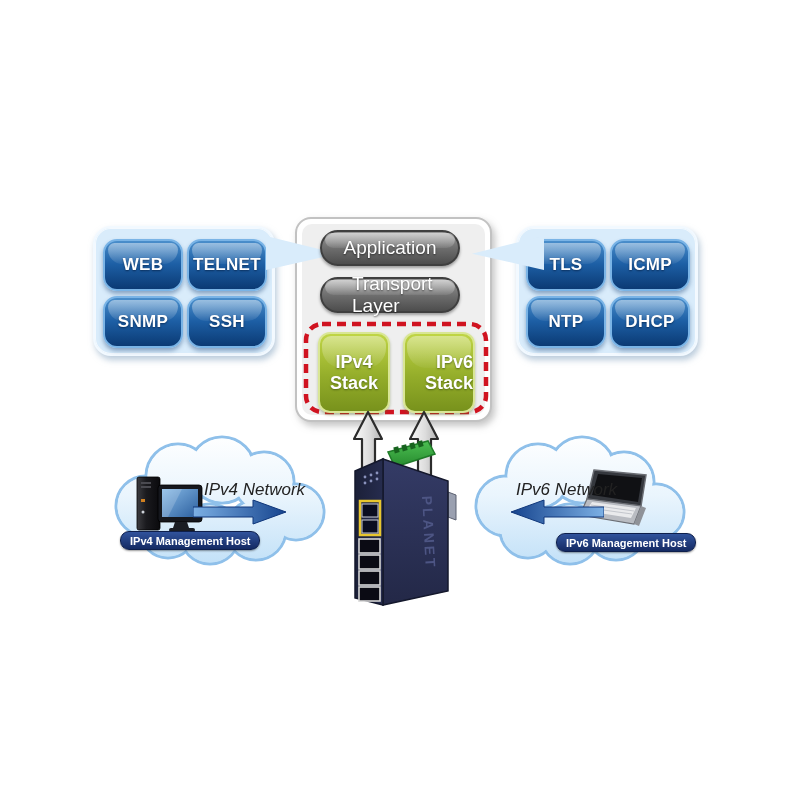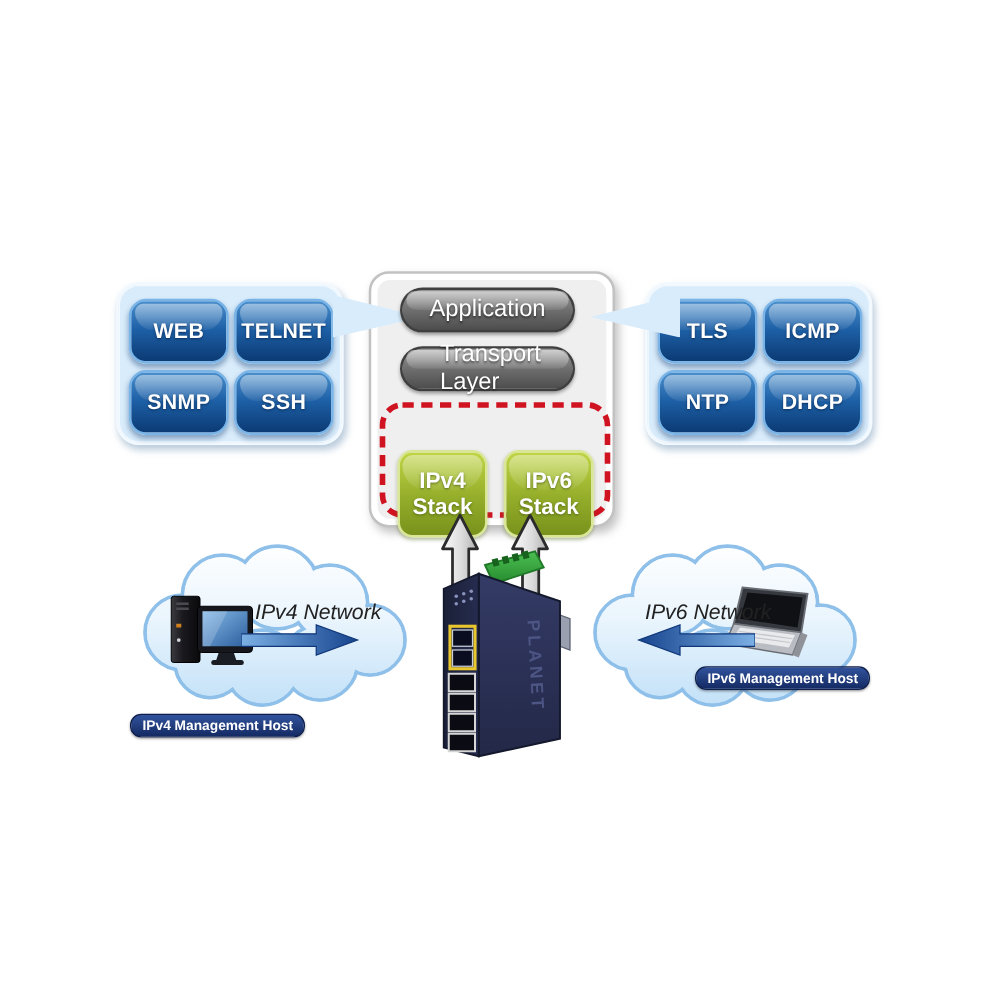--- a/index.html
+++ b/index.html
@@ -41,32 +41,32 @@
               color:#fff;font-size:19px;text-shadow:0 1px 2px rgba(0,0,0,.55);
               box-shadow:0 2px 3px rgba(0,0,0,.35);}
   .layer-pill::after{content:"";position:absolute;left:3px;right:3px;top:1px;height:46%;
               border-radius:14px 14px 18px 18px;
               background:linear-gradient(180deg,rgba(255,255,255,.55),rgba(255,255,255,.08));}
   .pill-app{top:230px;} .pill-transport{top:277px;padding-left:30px;}
   .layer-pill span{position:relative;z-index:2;}
 
   .dash-svg{position:absolute;left:302px;top:320px;width:188px;height:96px;}
 
-  .stack-box{position:absolute;top:332px;width:72px;height:70px;border-radius:12px;
+  .stack-box{position:absolute;top:332px;width:72px;height:81px;border-radius:12px;
              background:linear-gradient(180deg,#c0d545 0%,#94ad2a 55%,#78921c 100%);
              border:2px solid #d9e695;box-sizing:border-box;
              display:flex;flex-direction:column;align-items:center;justify-content:center;
              color:#fff;font-weight:bold;font-size:18px;line-height:1.15;
              text-shadow:0 1px 2px rgba(70,90,15,.8);
-             box-shadow:0 2px 3px rgba(90,110,40,.4);margin-top:28px;}
+             box-shadow:0 2px 3px rgba(90,110,40,.4);}
   .stack-box::after{content:"";position:absolute;left:2px;right:2px;top:2px;height:42%;
              border-radius:9px 9px 20px 20px;
              background:linear-gradient(180deg,rgba(255,255,255,.4),rgba(255,255,255,.04));}
   .stack-box span{position:relative;z-index:2;}
-  .box-ipv4{left:318px;} .box-ipv6{left:403px;}
+  .box-ipv4{left:318px;} .box-ipv6{left:403px;align-items:flex-end;}
 
   
   .abs{position:absolute;}
 
   .network-label{position:absolute;font-style:italic;font-size:17px;color:#222;white-space:nowrap;}
 
   .host-badge{position:absolute;height:17px;border-radius:9px;padding:0 9px;
               background:linear-gradient(180deg,#31539c 0%,#142a63 100%);
               border:1px solid #0e1f4c;box-sizing:content-box;
               display:flex;align-items:center;justify-content:center;
@@ -301,16 +301,16 @@
         <stop offset="0" stop-color="#7cb0e4"></stop>
           <stop offset="1" stop-color="#16448e"></stop>
       </linearGradient>
     </defs>
     <polygon points="96,9 36,9 36,2 3,14 36,26 36,19 96,19" fill="url(#bArrL)" stroke="#10377a" stroke-width="1"></polygon>
   </svg>
 
   <div class="network-label" style="left:204px;top:480px;">IPv4 Network</div>
   <div class="network-label" style="left:516px;top:480px;">IPv6 Network</div>
 
-  <div class="host-badge" style="left:104px;top:531px;margin-top:40px;">IPv4 Management Host</div>
+  <div class="host-badge" style="left:120px;top:531px;">IPv4 Management Host</div>
   <div class="host-badge" style="left:556px;top:533px;text-align:right;">IPv6 Management Host</div>
 
 </div>
 
 </body></html>

